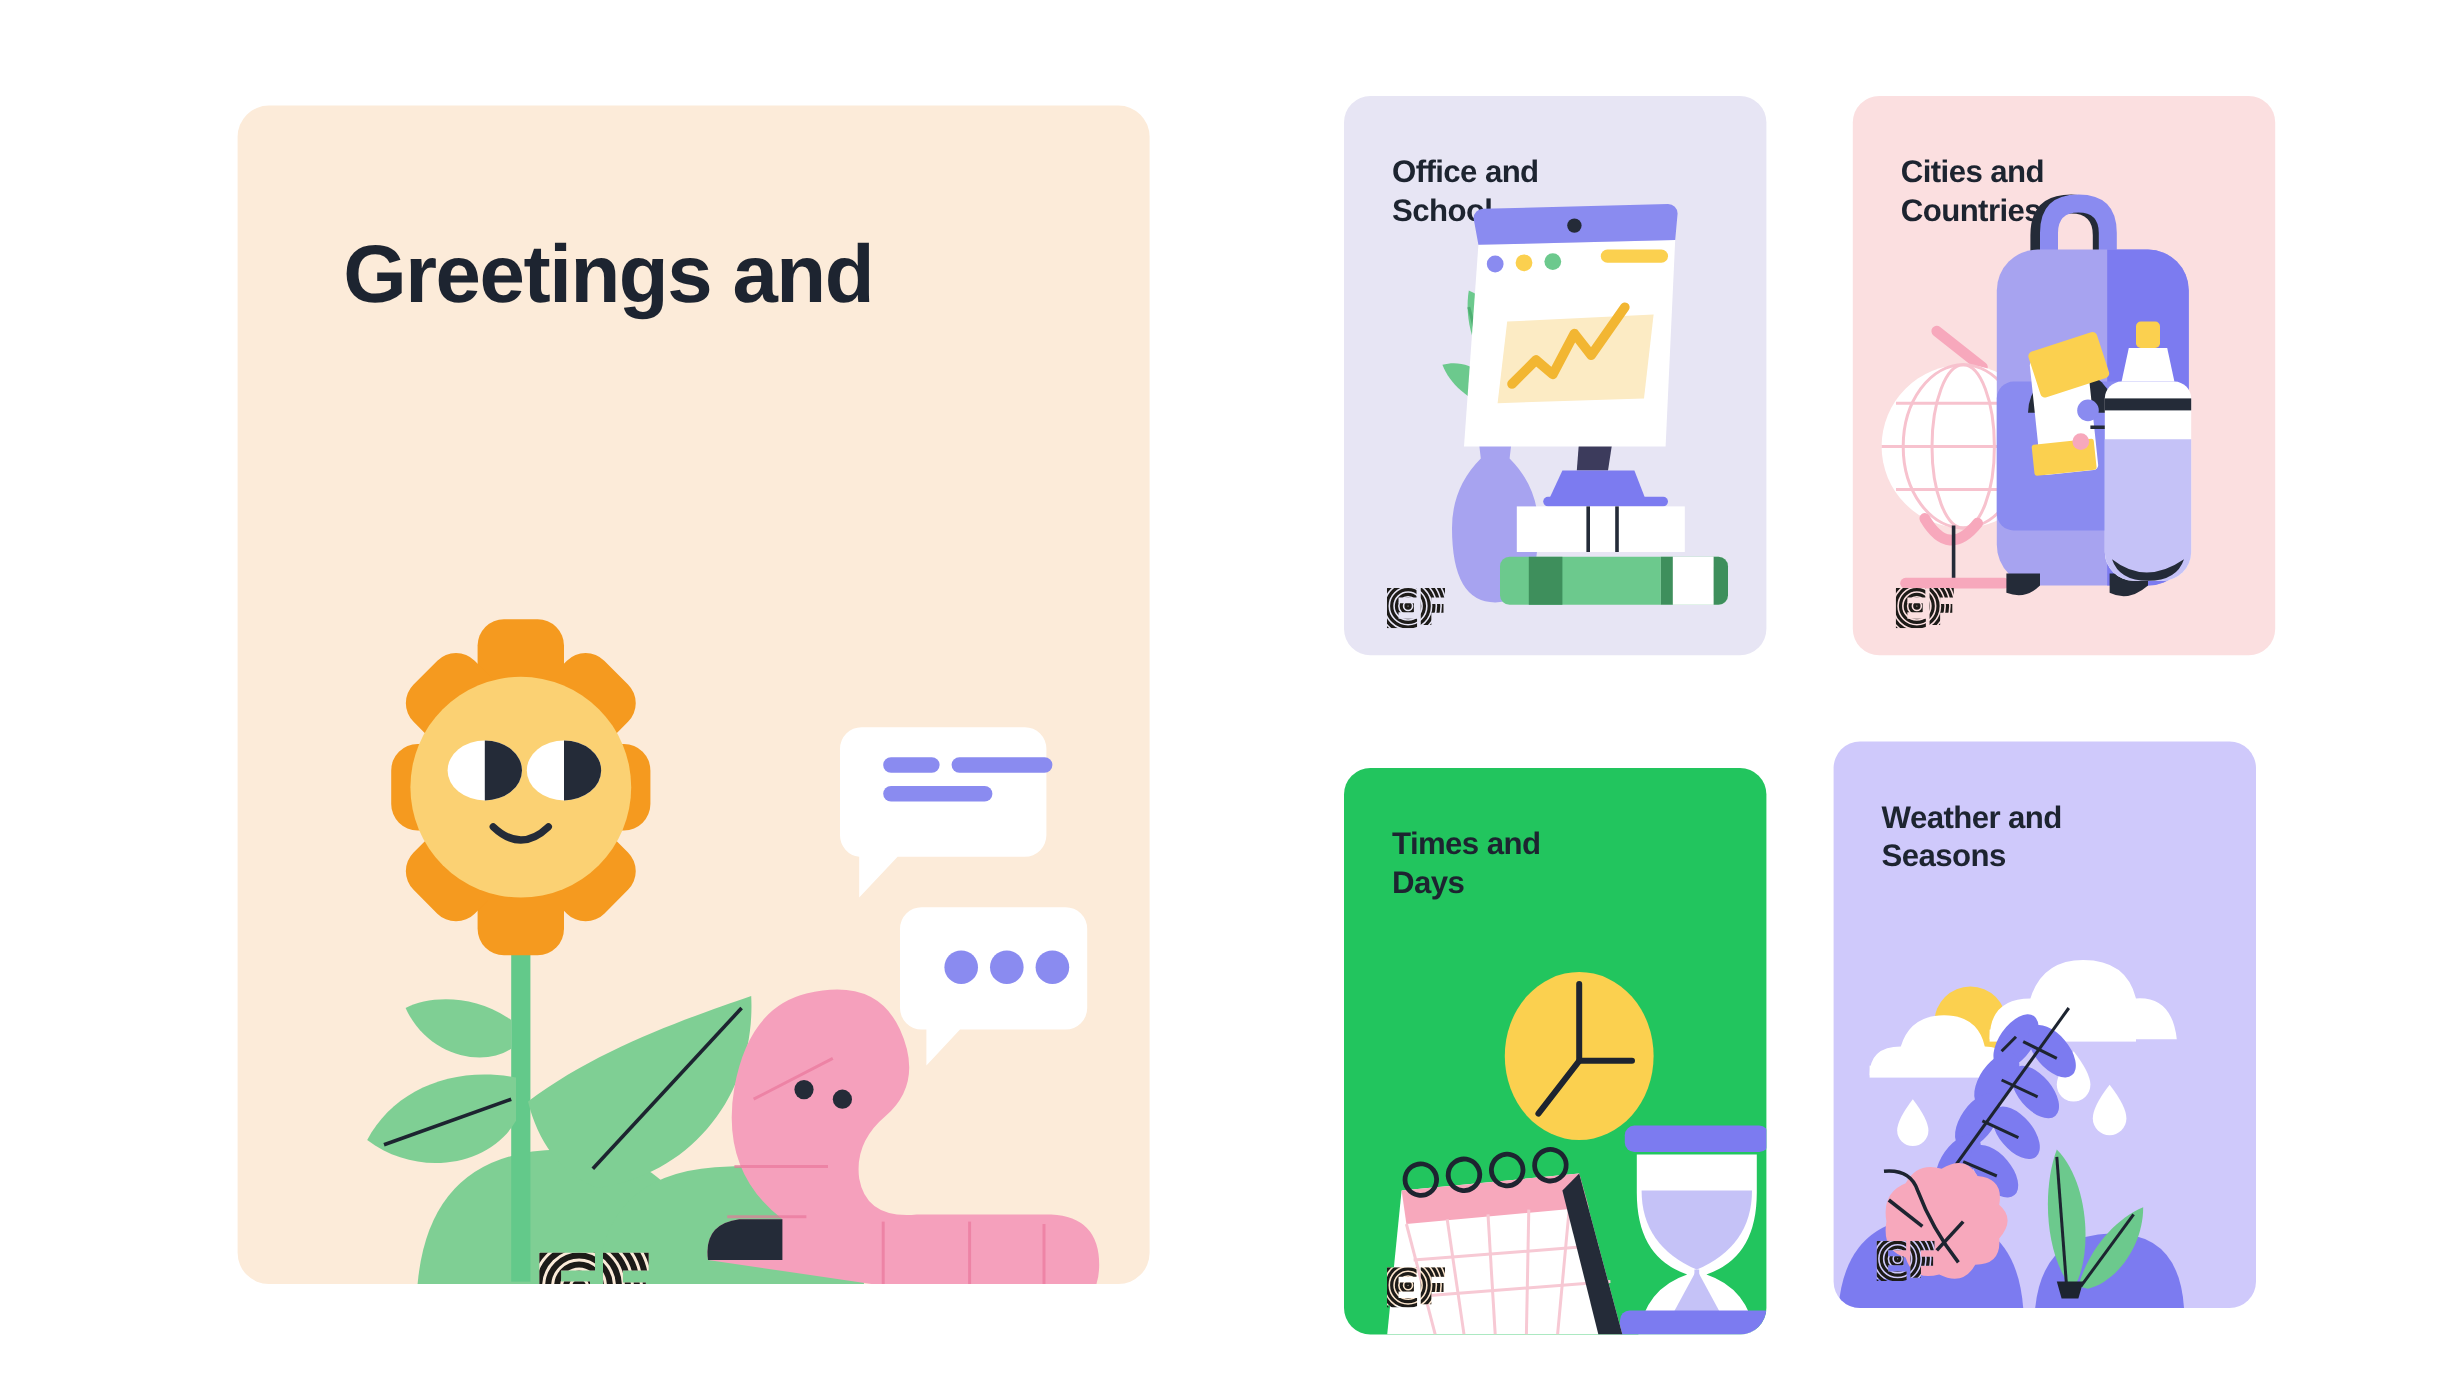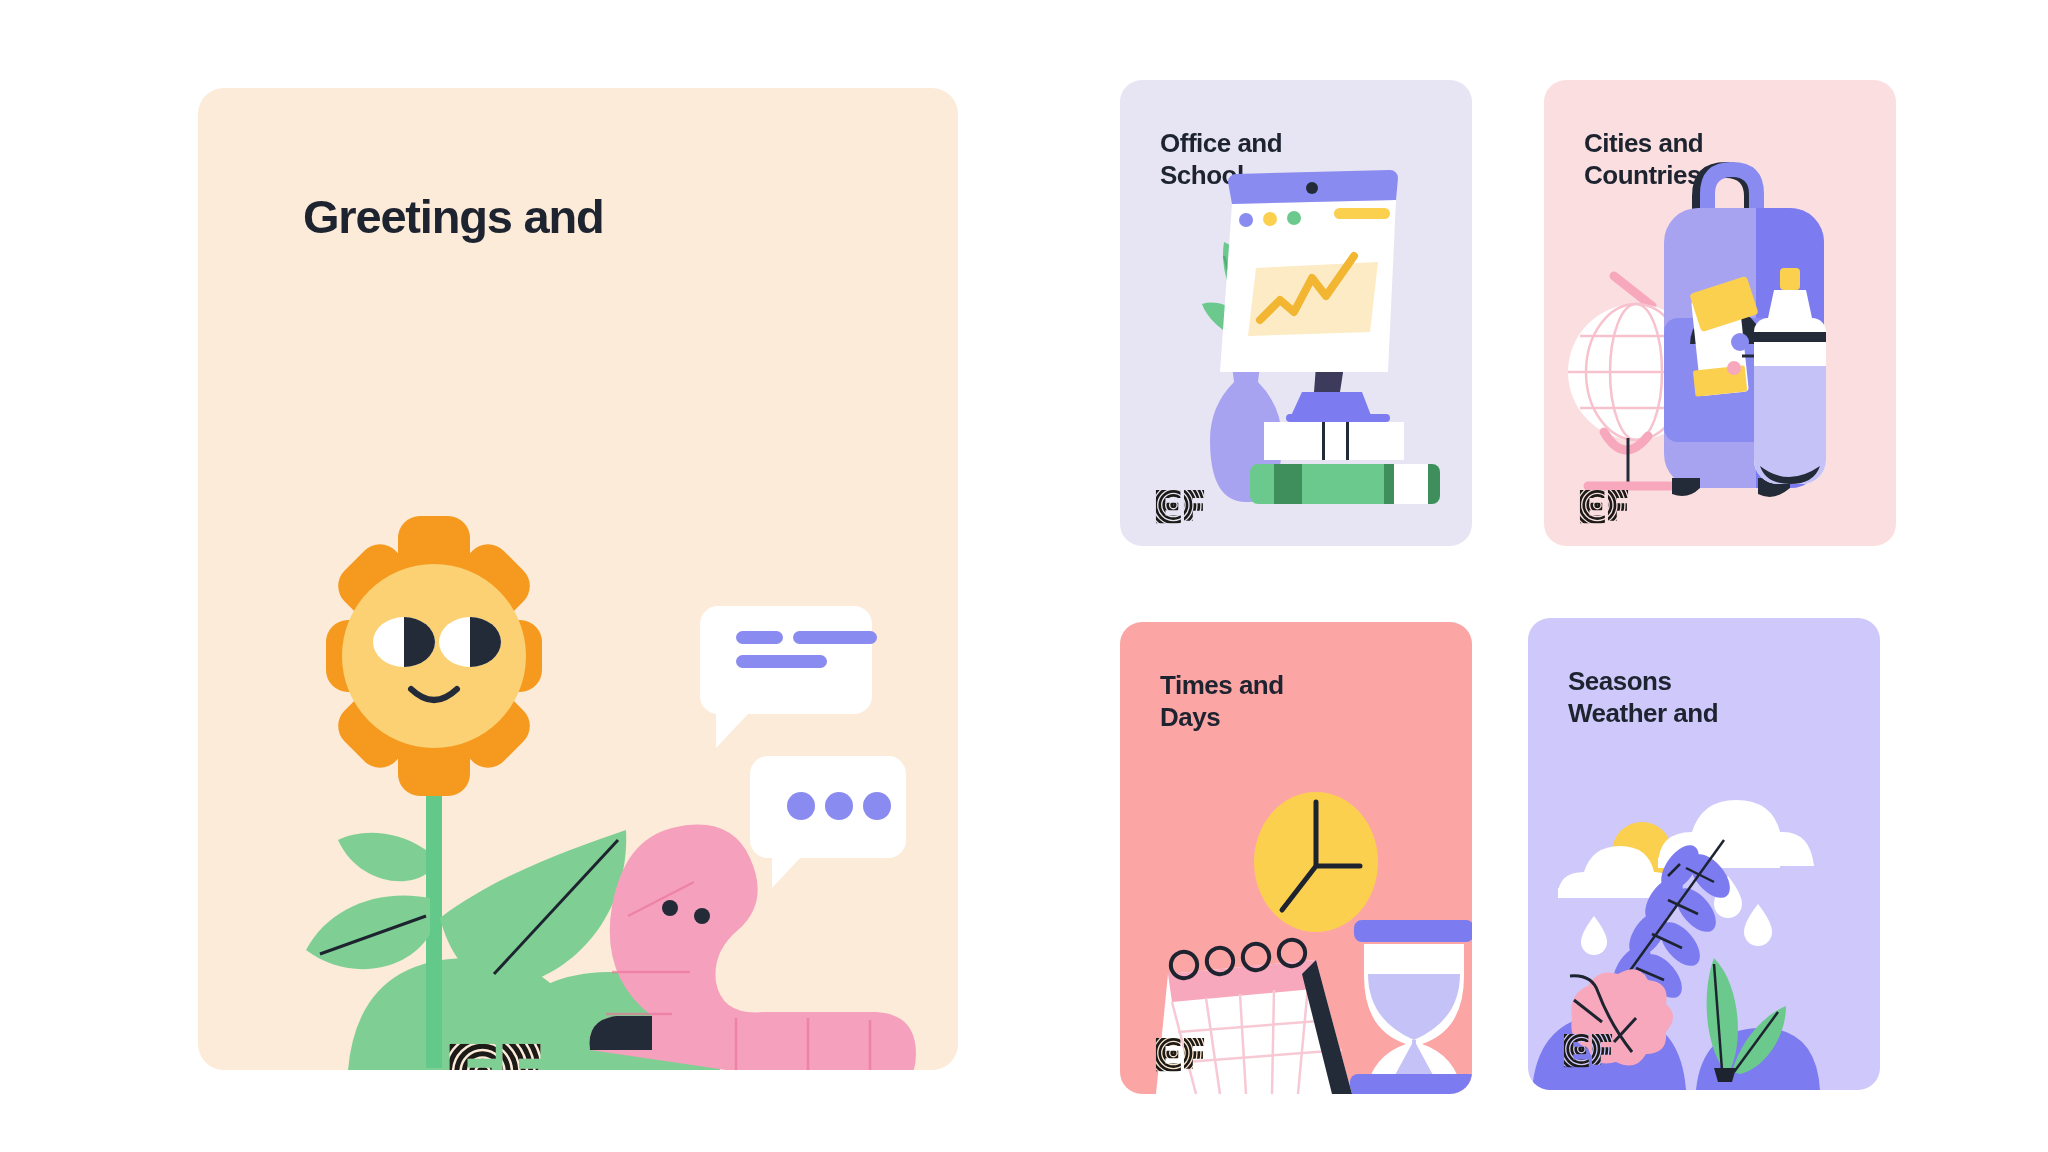--- a/index.html
+++ b/index.html
@@ -8,39 +8,39 @@
 
   #stage { position:relative; width:2048px; height:1152px; background:#fff; }
 
   
   .hero {
     position:absolute; left:198px; top:88px; width:760px; height:982px;
     background:#FCEBD9; border-radius:26px; overflow:hidden;
   }
   .hero-title {
     position:absolute; left:88px; top:100px; width:620px;
-    font-size:47px; font-weight:bold; line-height:1.22;
-    color:#1D2430; letter-spacing:-1.2px;margin-left:17px;
+    font-size:68px; font-weight:bold; line-height:1.22;
+    color:#1D2430; letter-spacing:-1.2px;
   }
   .hero-logo { position:absolute; left:248px; top:948px; width:98px; height:72px; }
   .hero-art { position:absolute; left:0; top:0; width:760px; height:982px; }
 
   
   .card { position:absolute; border-radius:22px; overflow:hidden; }
   .card .c-title {
     position:absolute; left:40px; top:48px; width:260px;
     font-size:26px; font-weight:bold; line-height:1.22;
     color:#1D2430; letter-spacing:-0.5px;
   }
   .card .c-logo { position:absolute; left:34px; bottom:22px; width:52px; height:38px; }
   .card .c-art { position:absolute; inset:0; }
 
   #card-office  { left:1120px; top:80px;  width:352px; height:466px; background:#E7E5F4; }
   #card-cities  { left:1528px; top:80px;  width:352px; height:466px; background:#FBDFE0;margin-left:16px; }
-  #card-times   { left:1120px; top:622px; width:352px; height:472px; background:#fca5a5; }
+  #card-times   { left:1120px; top:640px; width:352px; height:472px; background:#22c55e; }
   #card-weather { left:1528px; top:618px; width:352px; height:472px; background:#CFC9FB; }
 
   svg { display:block; overflow:visible; }
 </style>
 </head>
 <body>
 
 <div id="stage">
 
   <div class="hero" id="hero-card">
@@ -371,22 +371,22 @@
           <circle cx="44" cy="38" r="58"></circle>
             <circle cx="44" cy="38" r="67"></circle>
           <circle cx="44" cy="38" r="76"></circle>
         </g>
       </g>
     </svg>
   </div>
 
   <div class="card" id="card-weather">
     <div class="c-title">
+      <div>Weather and</div>
       <div>Seasons</div>
-      <div>Weather and</div>
     </div>
 
     <svg class="c-art" viewBox="0 0 352 472" aria-hidden="true">
 
       <circle cx="114" cy="234" r="30" fill="#FBD04F"></circle>
 
       <g>
         <path d="M130 248 q0 -34 34 -34 q10 -32 44 -32 q36 0 44 32 q30 -2 34 34 z" fill="#FFFFFF"></path>
         <rect x="130" y="240" width="122" height="10" fill="#FFFFFF"></rect>
       </g>

